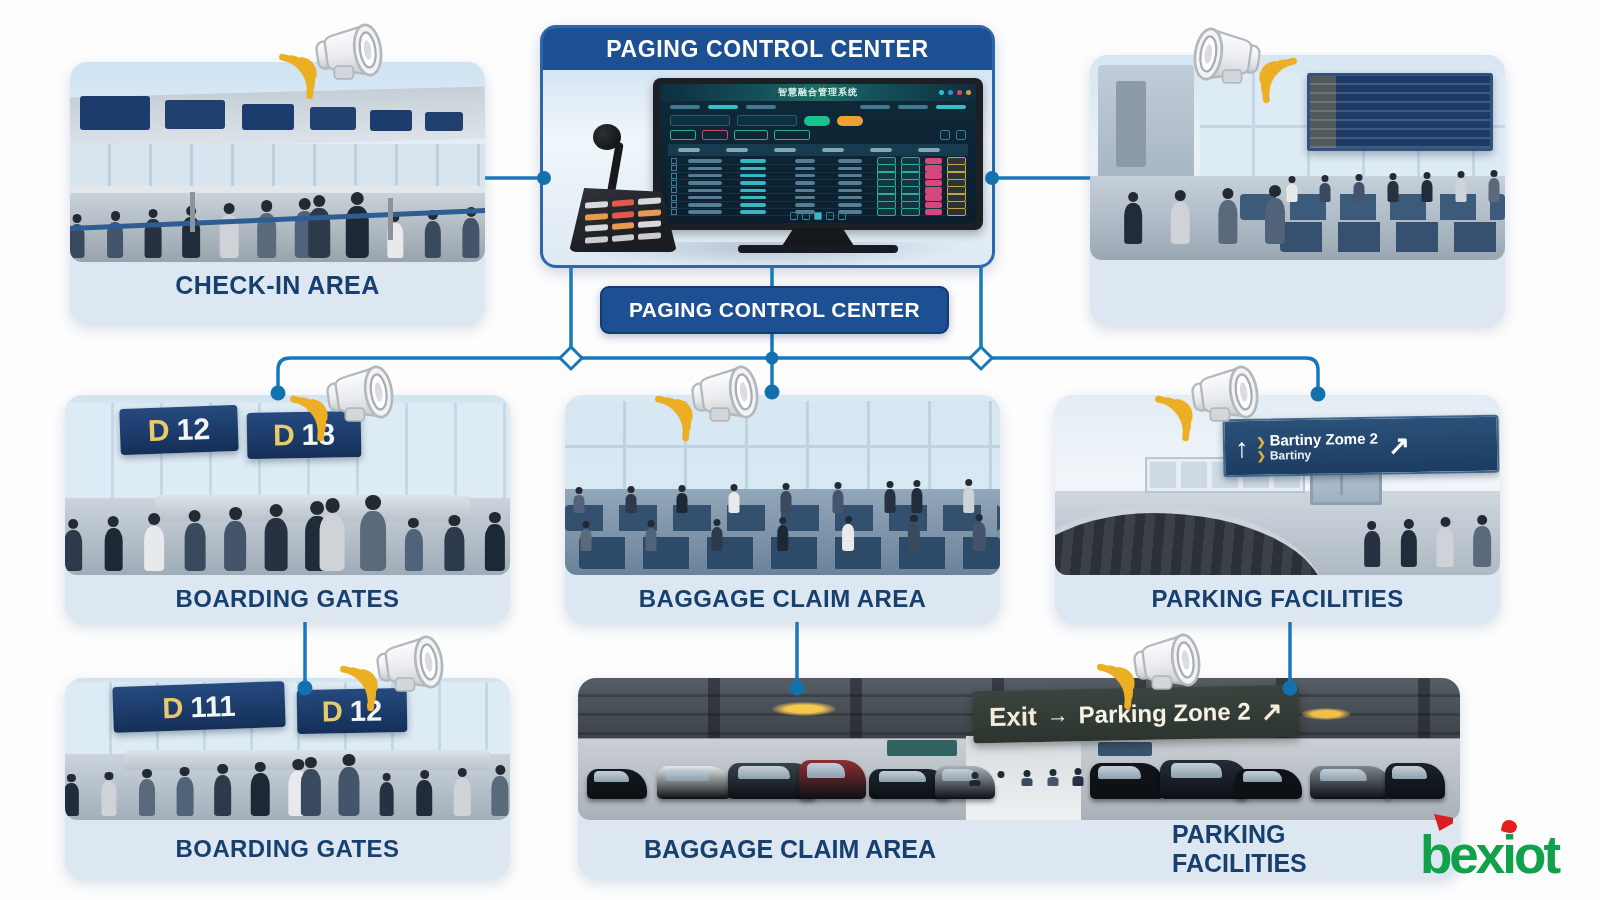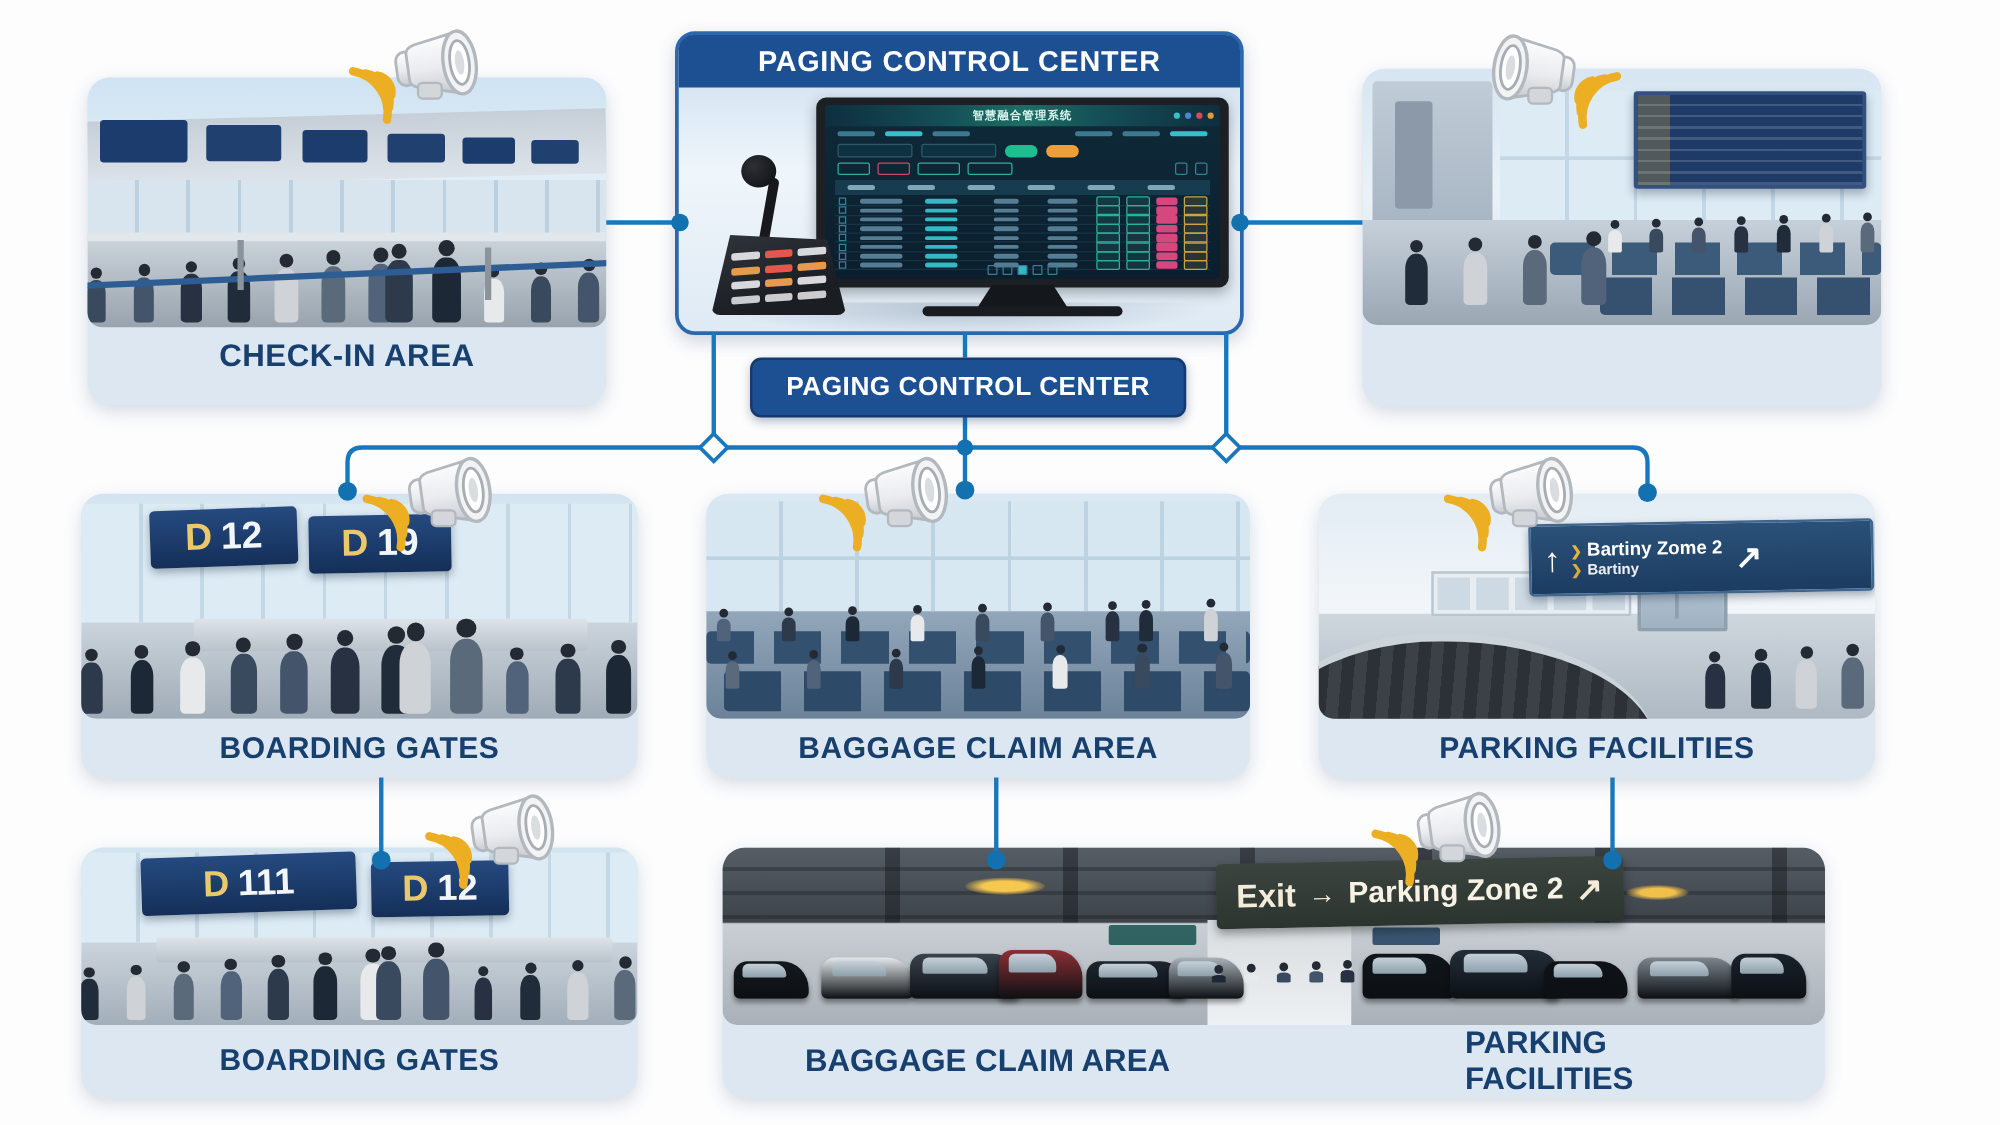--- a/index.html
+++ b/index.html
@@ -503,21 +503,21 @@
       <div style="position:absolute;inset:0;background:linear-gradient(180deg,#d3e4f1,#e9f1f8 55%,#d5dee7);"></div>
       <div style="position:absolute;left:0;right:0;top:8px;height:95px;background:repeating-linear-gradient(90deg,#dcebf4 0 46px,#c5d8e6 46px 49px);"></div>
       <div style="position:absolute;left:0;right:0;top:103px;bottom:0;background:linear-gradient(180deg,#cbd4dc,#9fabb6);"></div>
       <div style="position:absolute;left:90px;right:40px;top:100px;height:26px;background:linear-gradient(180deg,#dde3e8,#b9c2cb);border-radius:3px;"></div>
       <div class="gatesign" style="left:55px;top:12px;width:118px;height:46px;font-size:30px;transform:rotate(-2deg);">
         <span class="gl">D</span>
           <span class="gn">12</span>
       </div>
       <div class="gatesign" style="left:182px;top:17px;width:114px;height:46px;font-size:30px;transform:rotate(-1deg);">
         <span class="gl">D</span>
-          <span class="gn">19</span>
+          <span class="gn">18</span>
       </div>
       <div class="crowd" style="position:absolute;inset:0;">
           <span class="person" style="left: 1.76667%; height: 52px; bottom: 4px;">
             <span class="p-head" style="width: 10.4px; height: 10.4px;"></span>
             <span class="p-body" style="background: rgb(44, 58, 76); width: 17.68px;"></span>
           </span>
           <span class="person" style="left: 10.9%; height: 55px; bottom: 4px;">
             <span class="p-head" style="width: 11px; height: 11px;"></span>
             <span class="p-body" style="background: rgb(29, 40, 54); width: 18.7px;"></span>
           </span>
@@ -855,14 +855,19 @@
   <svg class="spk" style="left:1148px;top:362px;" viewBox="0 0 135 95">
       <use href="#hornSym"></use>
     </svg>
   <svg class="spk" style="left:333px;top:632px;" viewBox="0 0 135 95">
       <use href="#hornSym"></use>
     </svg>
   <svg class="spk" style="left:1090px;top:630px;" viewBox="0 0 135 95">
       <use href="#hornSym"></use>
     </svg>
 
+  <div class="logo">
+    <span class="logo-flag"></span>
+    <span class="logo-text">bexiot</span>
+    <span class="logo-dot"></span>
+  </div>
 
 </div>
 
 </body></html>

